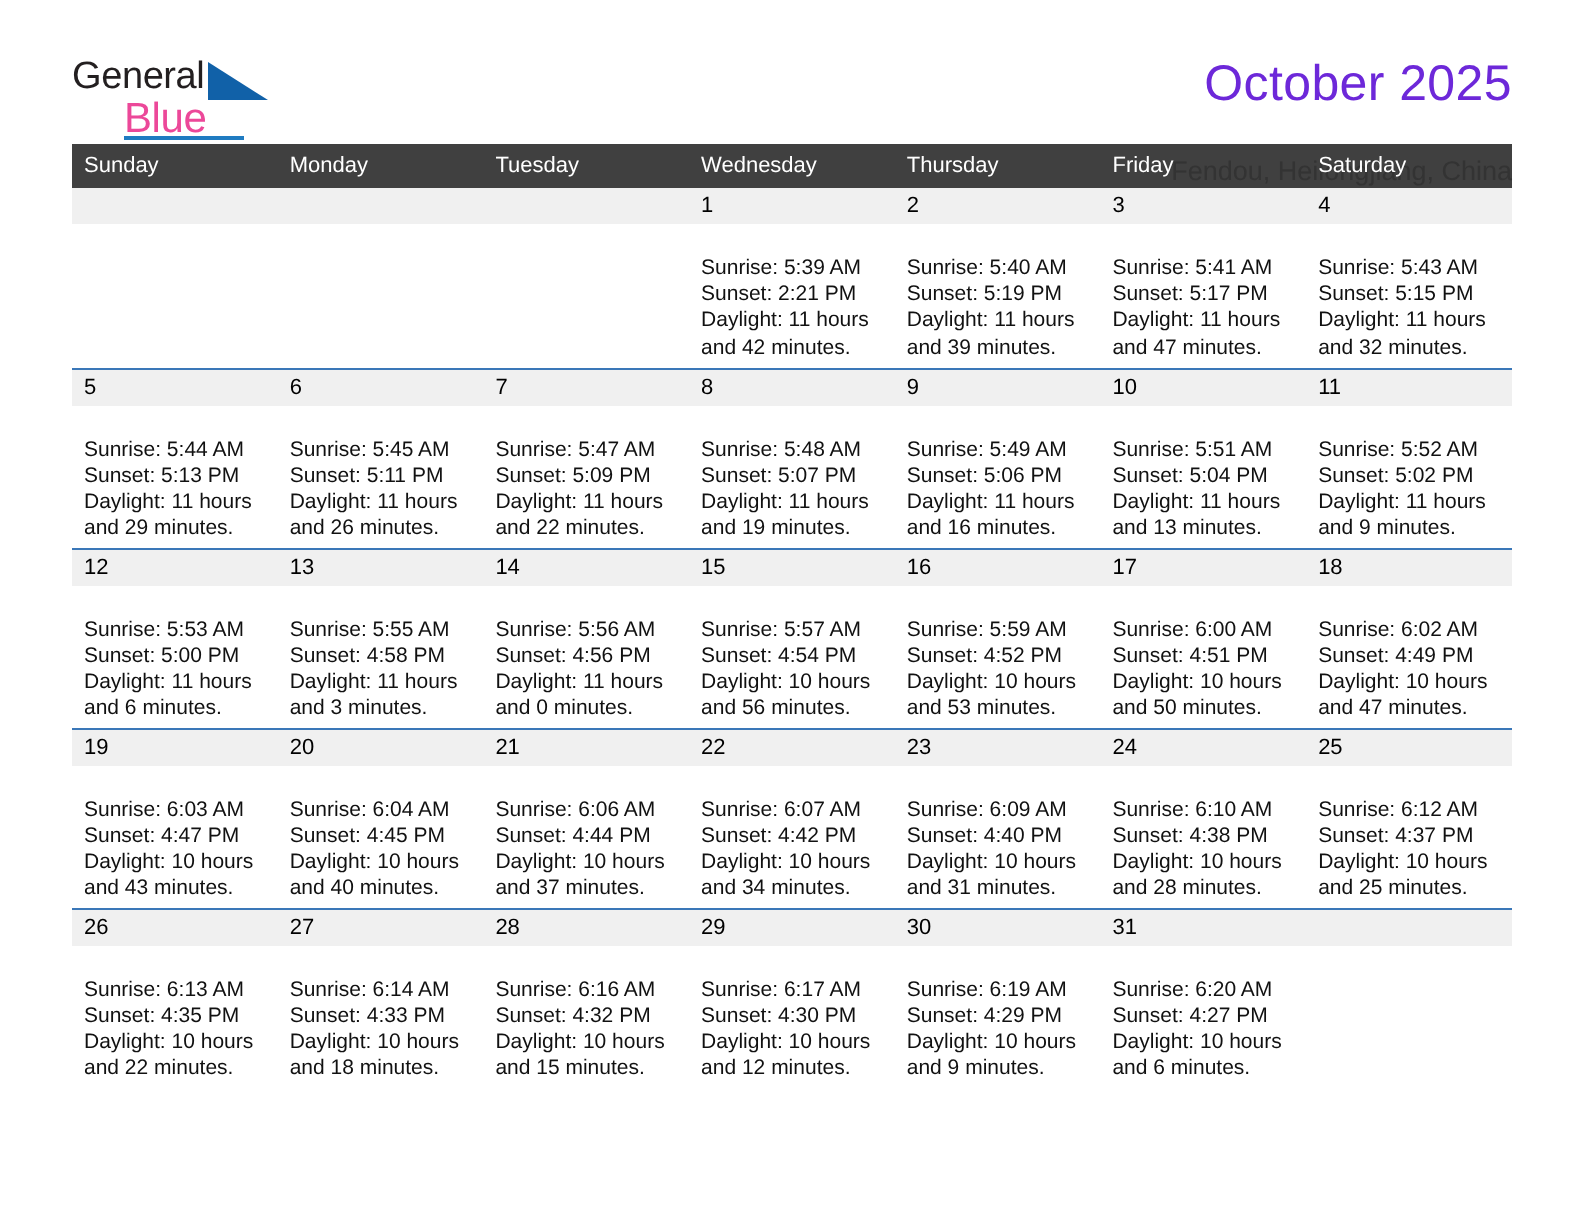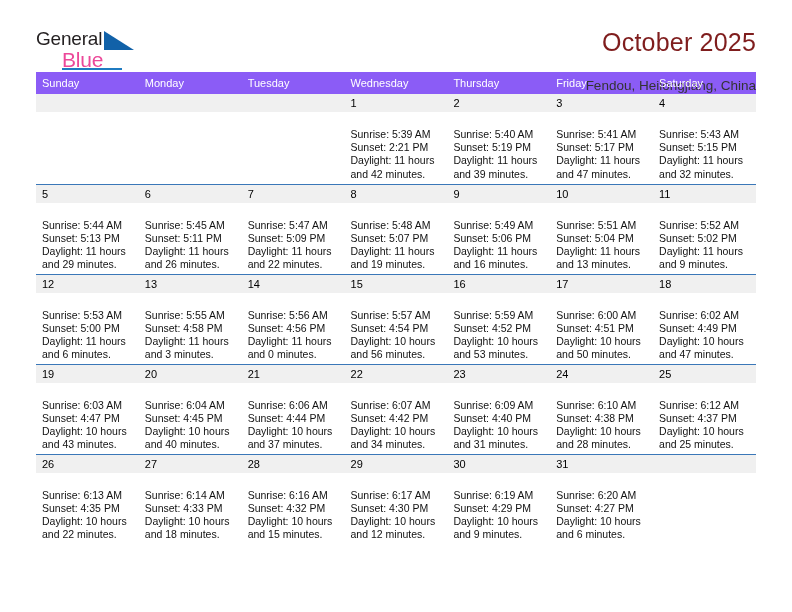--- a/index.html
+++ b/index.html
@@ -72,21 +72,21 @@
     height: 2px;
     background: #1f7bc1;
   }
 
   .titles {
     text-align: right;
     flex: 0 0 auto;
   }
   .cal-title {
     font-size: 25px;
-    color: #7f1d1d;
+    color: #6d28d9;
     font-weight: normal;
     line-height: 28px;
     margin: 0;
     letter-spacing: 0.2px;
   }
   .cal-subtitle {
     font-size: 13.5px;
     color: #333333;
     line-height: 20px;
     margin: 20px 0 0 0;
@@ -96,21 +96,21 @@
   .cal-wrap {
     padding: 0 36px;
     box-sizing: border-box;
   }
   table.calendar {
     width: 720px;
     border-collapse: collapse;
     table-layout: fixed;
   }
   table.calendar th {
-    background: #8b5cf6;
+    background: #404040;
     color: #ffffff;
     font-size: 11px;
     font-weight: normal;
     text-align: left;
     padding: 5px 0 5px 6px;
     height: 19px;
     box-sizing: border-box;
     border: none;
   }
   table.calendar td {

